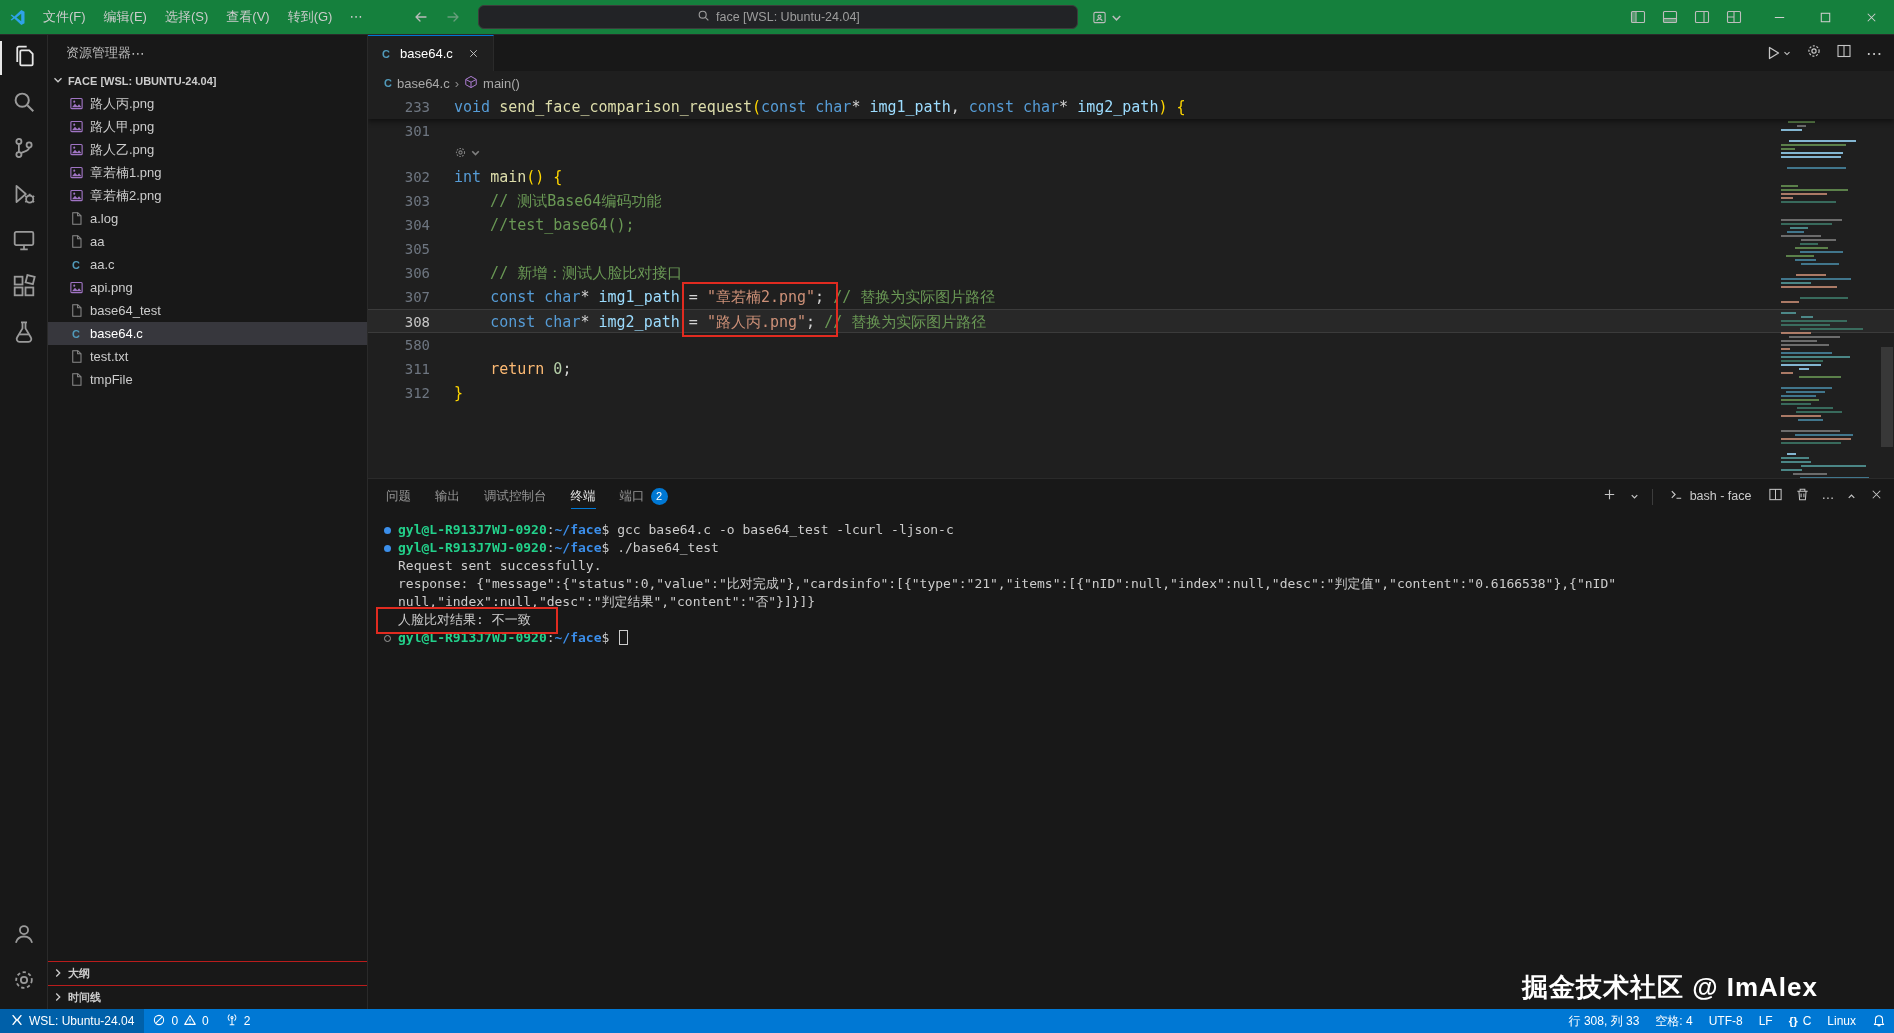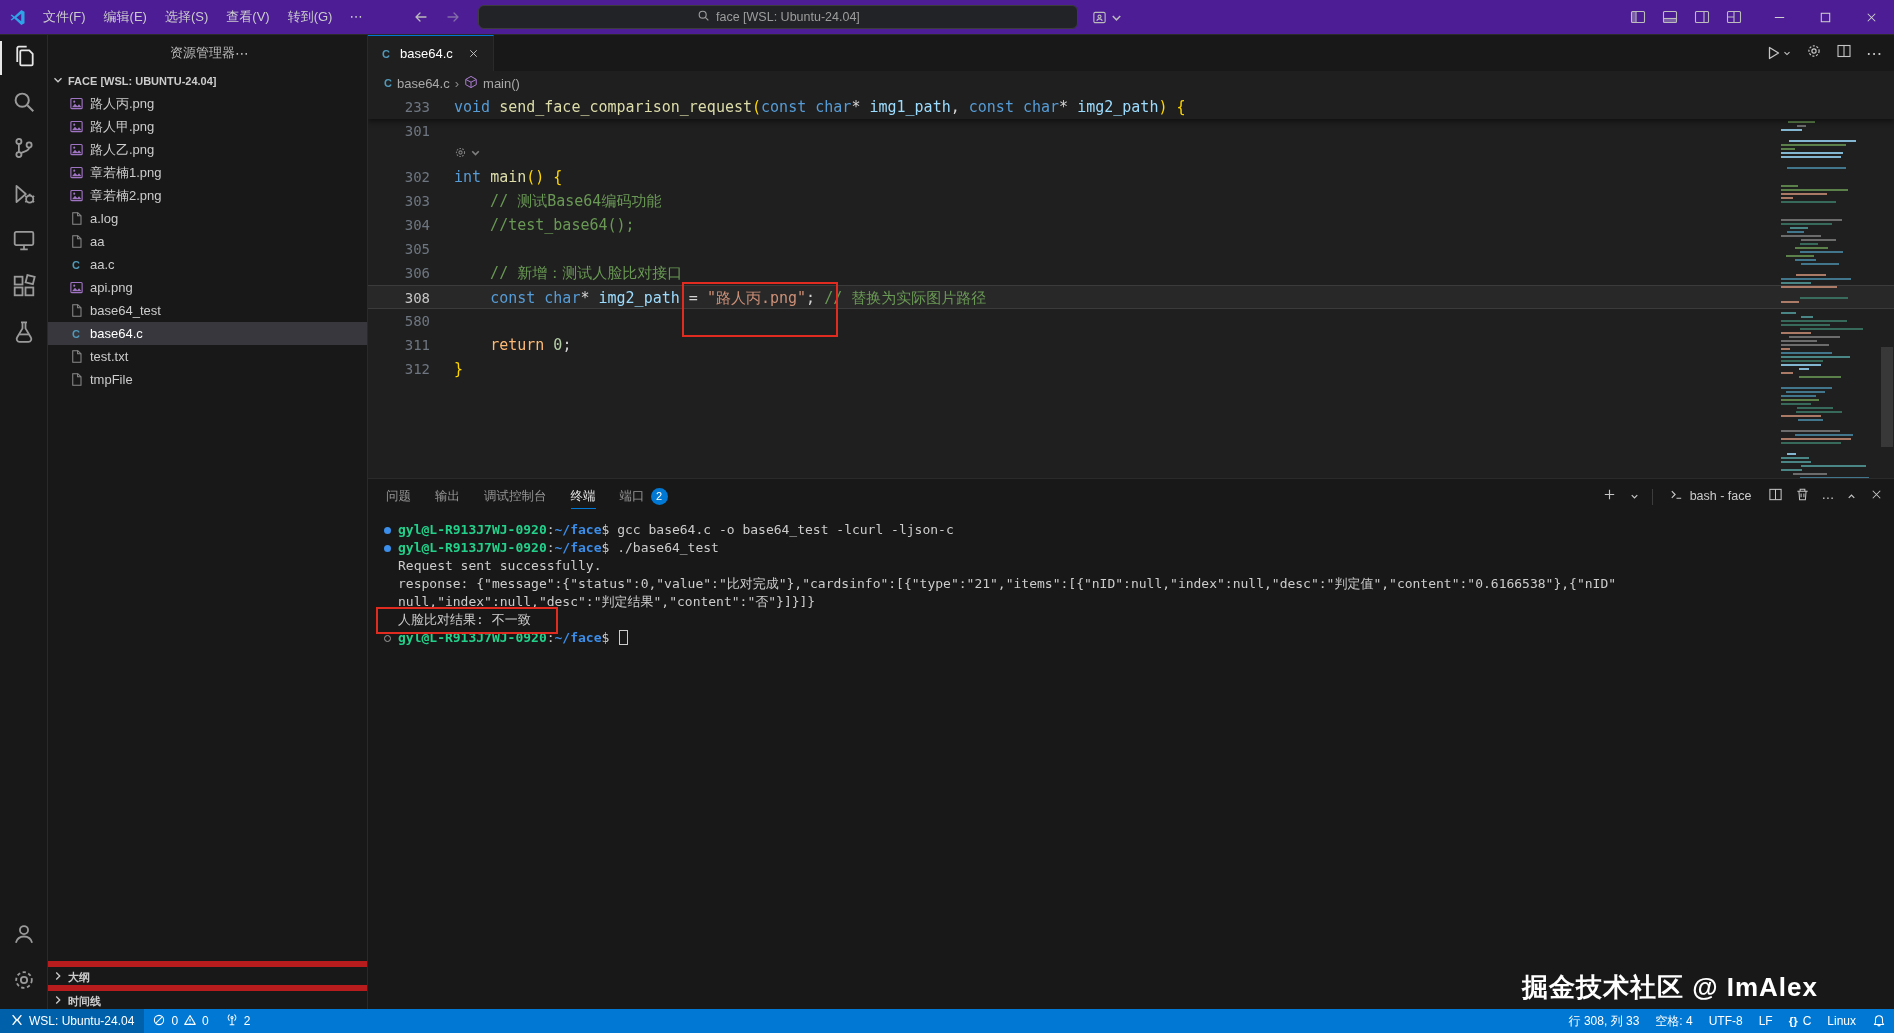--- a/index.html
+++ b/index.html
@@ -1,21 +1,21 @@
 <!DOCTYPE html>
 <html><head>
 <meta charset="utf-8">
 <style>
   * { box-sizing: border-box; margin: 0; padding: 0; }
   html,body { background:#000; }
   body { font-family: "Liberation Sans","DejaVu Sans",sans-serif; }
   .window { position:relative; width:1894px; height:1033px; background:#1f1f1f; overflow:hidden; color:#cccccc; }
 
   
-  .titlebar { height:35px; background:#4c1d95; border-bottom:1px solid #2a2a2a; display:flex; align-items:center; font-size:13px; color:#cccccc; }
+  .titlebar { height:35px; background:#15803d; border-bottom:1px solid #2a2a2a; display:flex; align-items:center; font-size:13px; color:#cccccc; }
   .vscode-logo { width:34px; display:grid; place-items:center; }
   .vscode-logo svg { width:17px; height:17px; }
   .menubar { display:flex; }
   .menu-item { padding:0 9px; line-height:34px; cursor:default; }
   .tb-more { padding:0 8px; line-height:34px; }
   .tb-nav { display:flex; gap:10px; margin-left:40px; color:#bbbbbb; }
   .tb-nav span { display:grid; place-items:center; width:22px; }
   .tb-nav svg { width:16px; height:16px; }
   .nav-fwd { opacity:.5; }
   .searchbox { width:600px; height:24px; margin-left:14px; background:#222326; border:1px solid #3c3c3c; border-radius:6px; display:flex; align-items:center; justify-content:center; gap:6px; color:#9d9d9d; font-size:12.5px; }
@@ -37,32 +37,32 @@
   .activitybar { width:48px; background:#181818; border-right:1px solid #2a2a2a; display:flex; flex-direction:column; }
   .ab-top, .ab-bottom { display:flex; flex-direction:column; }
   .ab-bottom { margin-top:auto; padding-bottom:4px; }
   .ab-item { position:relative; width:48px; height:46px; display:grid; place-items:center; color:#9a9a9a; cursor:pointer; }
   .ab-item svg { width:24px; height:24px; }
   .ab-item.active { color:#e7e7e7; }
   .ab-item.active::before { content:""; position:absolute; left:0; top:6px; bottom:6px; width:2px; background:#e7e7e7; }
 
   
   .sidebar { width:320px; background:#181818; border-right:1px solid #2a2a2a; display:flex; flex-direction:column; font-size:13px; }
-  .sb-header { height:35px; flex:none; display:flex; align-items:center; justify-content:center; padding:0 14px 0 18px; color:#bbbbbb; }
+  .sb-header { height:35px; flex:none; display:flex; align-items:center; justify-content:flex-start; padding:0 14px 0 18px; color:#bbbbbb; }
   .sb-header .more { color:#bbbbbb; font-size:14px; cursor:pointer; }
   .sb-section-header { height:22px; flex:none; display:flex; align-items:center; gap:3px; font-size:11px; font-weight:bold; color:#cccccc; padding-left:3px; cursor:pointer; }
   .sb-section-header svg { width:14px; height:14px; }
   .file-list { position:relative; }
   .file-item { height:23px; display:flex; align-items:center; gap:6px; padding-left:20px; color:#cccccc; cursor:pointer; white-space:nowrap; }
   .file-item.selected { background:#37373d; color:#ffffff; }
   .file-icon { width:16px; height:16px; display:grid; place-items:center; flex:none; }
   .file-icon svg { width:15px; height:15px; }
   .c-letter { color:#519aba; font-weight:bold; font-size:11px; font-family:"Liberation Sans",sans-serif; text-align:center; }
   .sb-bottom { margin-top:auto; }
-  .sb-bottom-row { height:24px; display:flex; align-items:flex-end; gap:3px; border-top:6px solid #b91c1c; font-size:11px; font-weight:bold; color:#cccccc; padding-left:3px; cursor:pointer; }
+  .sb-bottom-row { height:24px; display:flex; align-items:center; gap:3px; border-top:1px solid #b91c1c; font-size:11px; font-weight:bold; color:#cccccc; padding-left:3px; cursor:pointer; }
   .sb-bottom-row svg { width:14px; height:14px; }
 
   
   .editor-col { flex:1; min-width:0; display:flex; flex-direction:column; }
   .editor-area { height:443px; flex:none; display:flex; flex-direction:column; background:#1f1f1f; }
   .tabbar { height:36px; flex:none; background:#181818; display:flex; align-items:stretch; }
   .tab { display:flex; align-items:center; gap:6px; padding:0 10px; background:#1f1f1f; color:#ffffff; font-size:13px; border-right:1px solid #2a2a2a; border-top:1.5px solid #0078d4; cursor:pointer; }
   .tab .tab-close { margin-left:6px; color:#cccccc; display:grid; place-items:center; width:18px; height:18px; border-radius:4px; }
   .tab-actions { margin-left:auto; display:flex; align-items:center; gap:14px; padding-right:12px; color:#c5c5c5; }
   .tab-actions svg { width:16px; height:16px; }
@@ -500,20 +500,21 @@
                       <circle cx="8" cy="8" r="2"></circle>
                       <circle cx="8" cy="8" r="5" stroke-dasharray="2 1.6"></circle>
                     </svg><svg viewBox="0 0 16 16" fill="none" stroke="currentColor" stroke-width="2" width="9" height="9">
                       <path d="M4 6.5l4 4 4-4"></path>
                     </svg></span></span></div>
               <div class="code-line"><span class="line-num">302</span><span class="line-content"><span class="tok-kw">int </span><span class="tok-fn">main</span><span class="tok-br1">()</span><span class="tok-pl"> </span><span class="tok-br1">{</span></span></div>
               <div class="code-line"><span class="line-num">303</span><span class="line-content"><span class="tok-cmt">    // 测试Base64编码功能</span></span></div>
               <div class="code-line"><span class="line-num">304</span><span class="line-content"><span class="tok-cmt">    //test_base64();</span></span></div>
               <div class="code-line"><span class="line-num">305</span><span class="line-content"></span></div>
               <div class="code-line"><span class="line-num">306</span><span class="line-content"><span class="tok-cmt">    // 新增：测试人脸比对接口</span></span></div>
+              <div class="code-line"><span class="line-num">307</span><span class="line-content"><span class="tok-pl">    </span><span class="tok-kw">const char</span><span class="tok-pl">* </span><span class="tok-var">img1_path</span><span class="tok-pl"> = </span><span class="tok-str">"章若楠2.png"</span><span class="tok-pl">; </span><span class="tok-cmt">// 替换为实际图片路径</span></span></div>
               <div class="code-line current"><span class="line-num">308</span><span class="line-content"><span class="tok-pl">    </span><span class="tok-kw">const char</span><span class="tok-pl">* </span><span class="tok-var">img2_path</span><span class="tok-pl"> = </span><span class="tok-str">"路人丙.png"</span><span class="tok-pl">; </span><span class="tok-cmt">// 替换为实际图片路径</span></span></div>
               <div class="code-line"><span class="line-num">580</span><span class="line-content"></span></div>
               <div class="code-line"><span class="line-num">311</span><span class="line-content"><span class="tok-pl">    </span><span class="tok-ctl">return</span><span class="tok-pl"> </span><span class="tok-num">0</span><span class="tok-pl">;</span></span></div>
               <div class="code-line"><span class="line-num">312</span><span class="line-content"><span class="tok-br1">}</span></span></div>
             </div>
           <div class="minimap">
               <div class="mm-bar" style="margin-left: 1px; width: 46.371px; background: rgb(206, 145, 120);"></div>
               <div class="mm-bar" style="margin-left: 1px; width: 57.8097px; background: rgb(106, 153, 85);"></div>
               <div class="mm-bar" style="margin-left: 11.7735px; width: 48.7674px; background: rgb(74, 140, 168);"></div>
               <div class="mm-bar" style="margin-left: 1px; width: 39.9144px; background: rgb(86, 160, 160);"></div>

